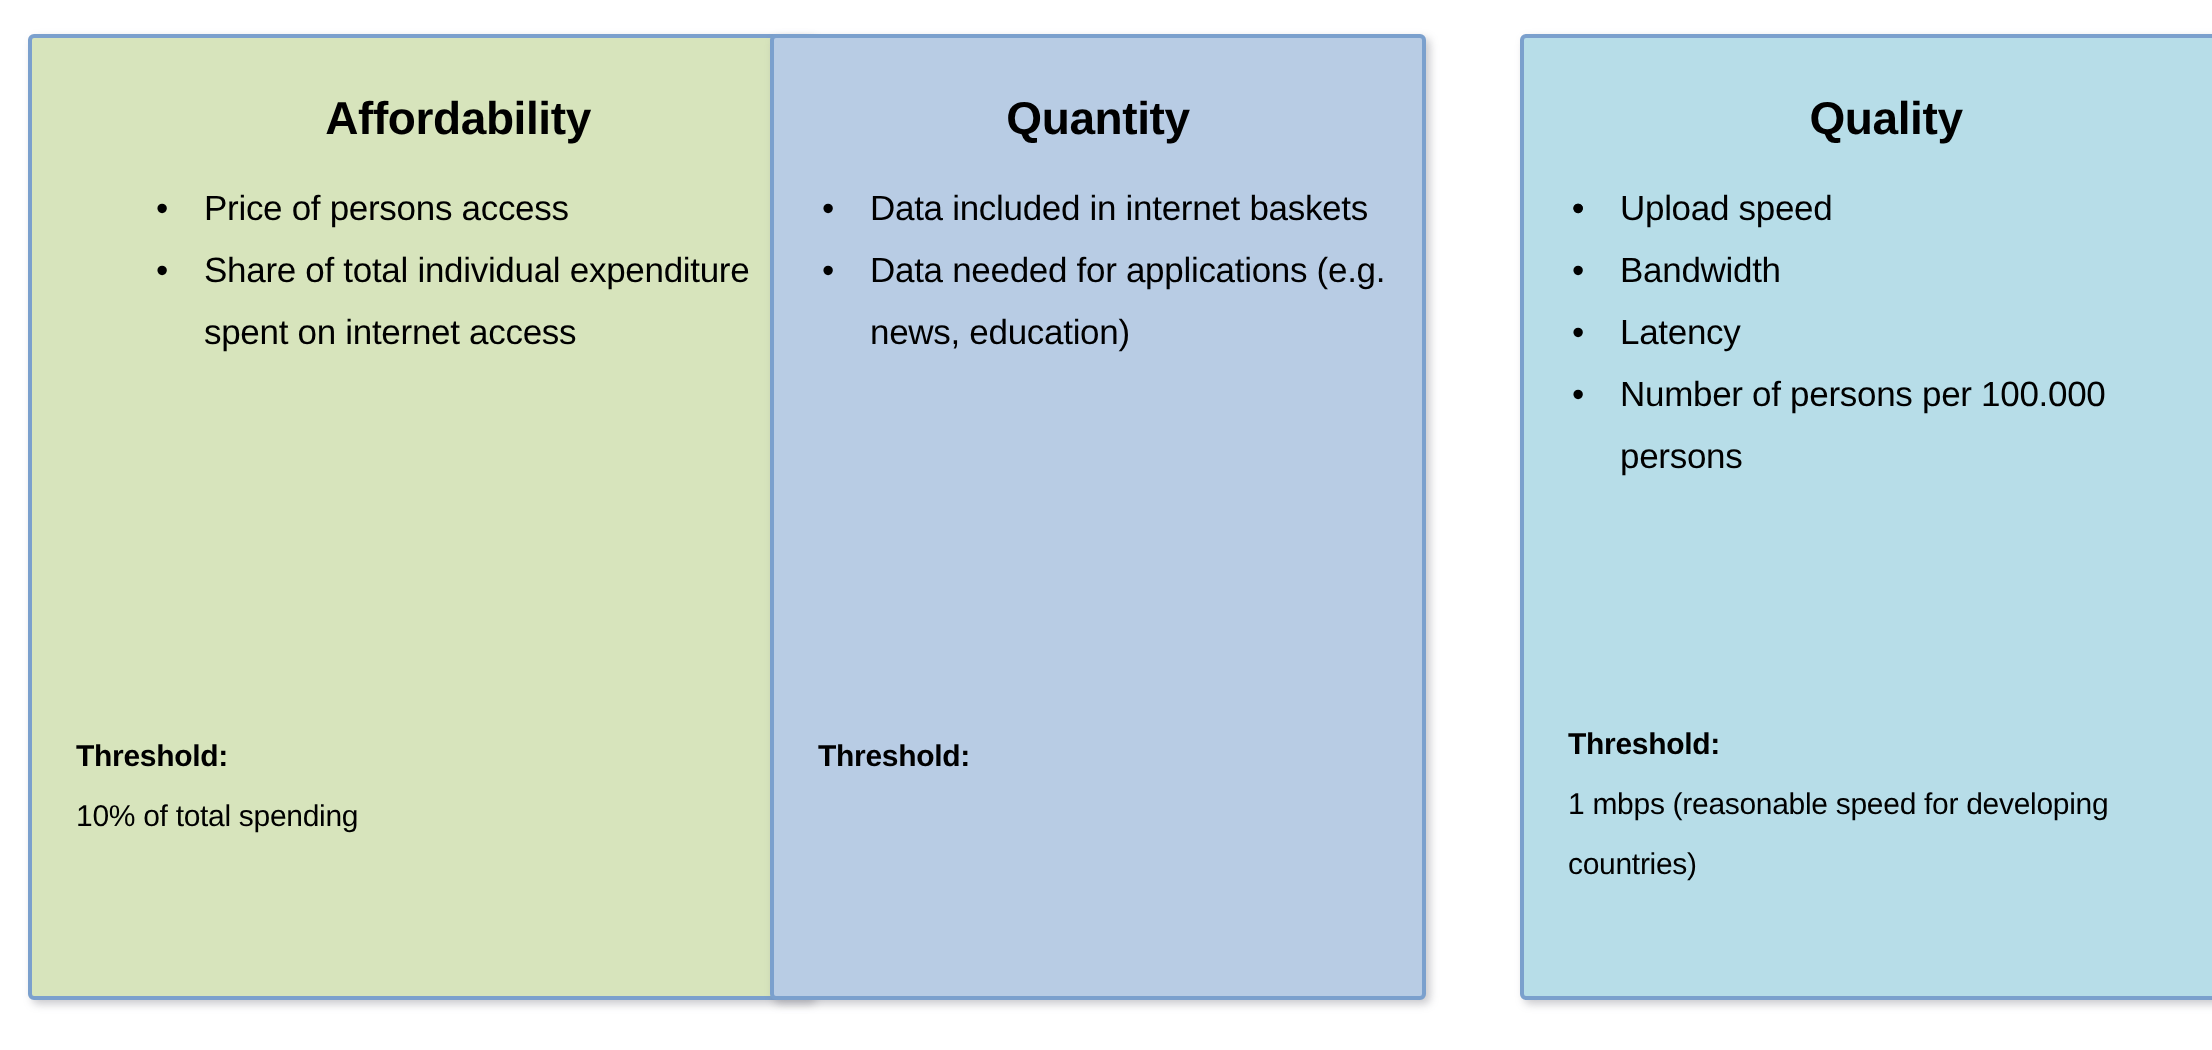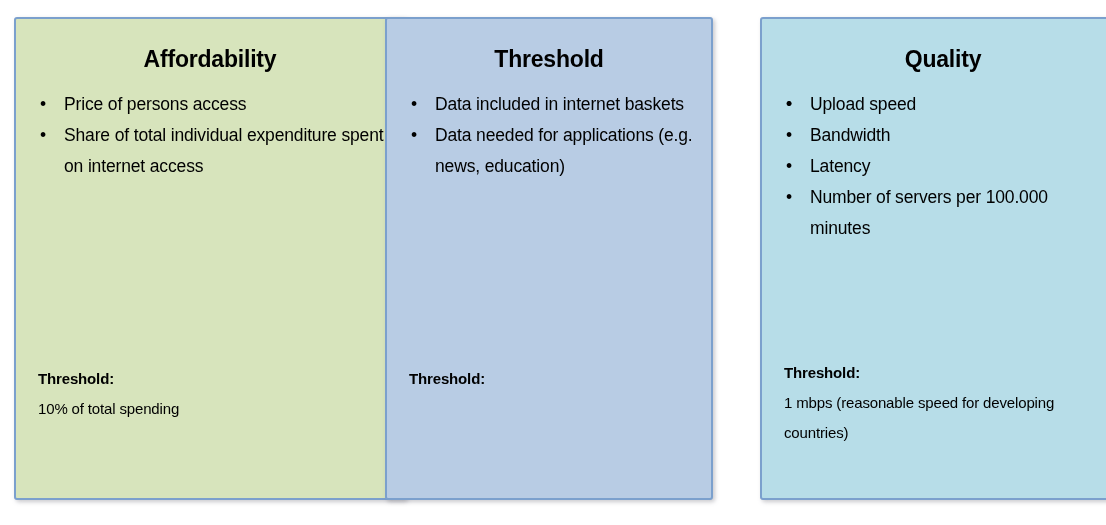--- a/index.html
+++ b/index.html
@@ -24,21 +24,21 @@
     position: absolute;
     top: 17px;
     height: 483px;
     box-sizing: border-box;
     border: 2px solid #7ba0cd;
     border-radius: 3px;
     box-shadow: 2px 2px 4px rgba(120,120,130,0.40);
     padding: 0;
     overflow: hidden;
   }
-  #panel-1 { left: 14px;  width: 392px; background: #d7e4bc; }
+  #panel-1 { left: 14px;  width: 392px; background: #d7e4bc; padding-left: 38px; }
   #panel-2 { left: 385px; width: 328px; background: #b8cce4; }
   #panel-3 { left: 760px; width: 366px; background: #b7dde8; }
 
   .panel-title {
     text-align: center;
     font-weight: bold;
     font-size: 23px;
     line-height: 28px;
     letter-spacing: -0.2px;
     margin: 26px 0 16px 0;
@@ -101,38 +101,38 @@
     </ul>
     <div class="threshold-block">
       <div class="threshold-label">Threshold:</div>
       <div class="threshold-lines">
         <div>10% of total spending</div>
       </div>
     </div>
   </div>
 
   <div class="panel" id="panel-2">
-    <div class="panel-title">Threshold</div>
+    <div class="panel-title">Quantity</div>
     <ul class="bullet-list">
       <li><span class="bullet-dot">•</span><span>Data included in internet baskets</span></li>
       <li><span class="bullet-dot">•</span><span>Data needed for applications (e.g. news, education)</span></li>
     </ul>
     <div class="threshold-block">
       <div class="threshold-label">Threshold:</div>
     </div>
   </div>
 
   <div class="panel" id="panel-3">
     <div class="panel-title">Quality</div>
     <ul class="bullet-list">
       <li><span class="bullet-dot">•</span></li>
       <li><span class="bullet-dot">•</span><span>Upload speed</span></li>
       <li><span class="bullet-dot">•</span><span>Bandwidth</span></li>
       <li><span class="bullet-dot">•</span><span>Latency</span></li>
-      <li><span class="bullet-dot">•</span><span>Number of servers per 100.000 minutes</span></li>
+      <li><span class="bullet-dot">•</span><span>Number of persons per 100.000 persons</span></li>
     </ul>
     <div class="threshold-block">
       <div class="threshold-label">Threshold:</div>
       <div class="threshold-lines">
         <div>1 mbps (reasonable speed for developing countries)</div>
       </div>
     </div>
   </div>
 
 </div>

